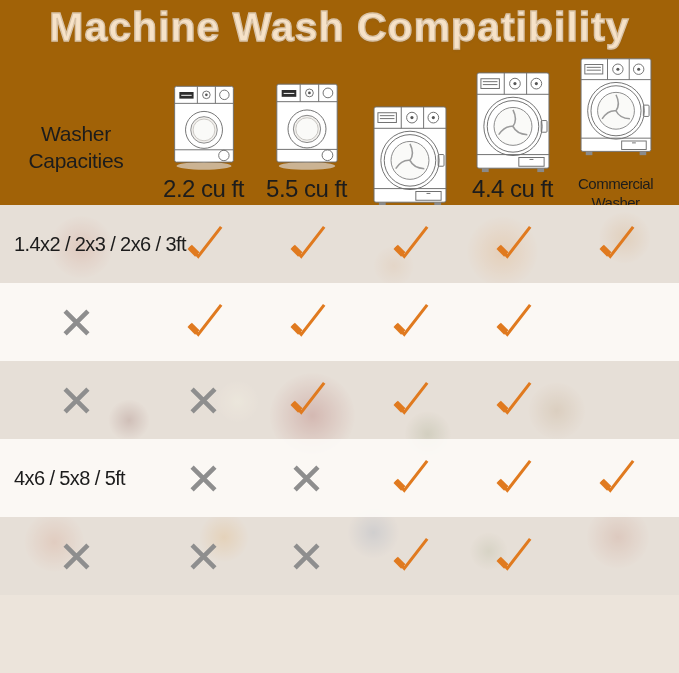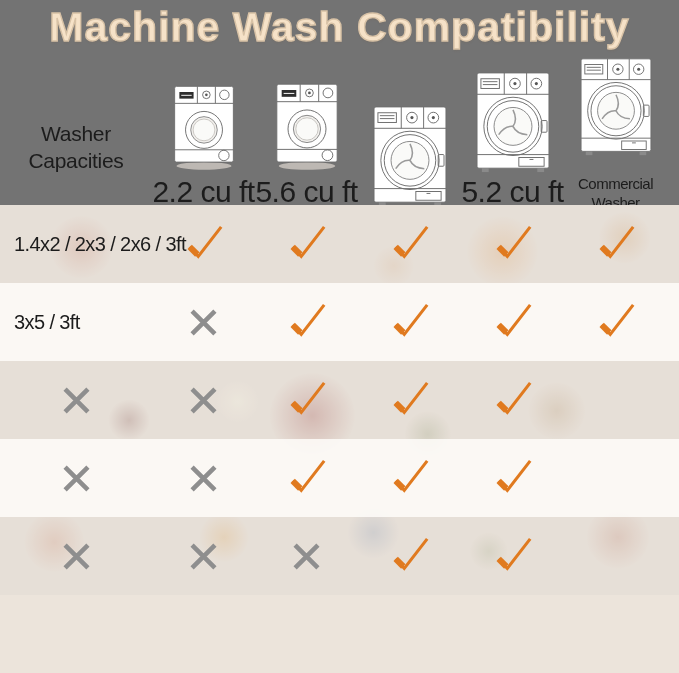--- a/index.html
+++ b/index.html
@@ -5,21 +5,21 @@
   * { margin: 0; padding: 0; box-sizing: border-box; }
   html,body { width: 679px; }
   body {
     font-family: "Liberation Sans", sans-serif;
     background: #fbf8f3;
     color: #1c1c1c;
     width: 679px;
     height: 673px;
     overflow: hidden;
   }
-  .page { width: 679px; height: 631px; position: relative; background: #737373; }
+  .page { width: 679px; height: 631px; position: relative; background: #a16207; }
 
   
   .title {
     text-align: center;
     font-size: 41px;
     font-weight: 800;
     letter-spacing: 1px;
     padding-top: 4px;
     color: var(--title-fill, #f6e2c8);
     -webkit-text-stroke: 1.4px var(--title-outline, #d8c2a6);
@@ -44,21 +44,21 @@
     letter-spacing: -0.3px;
   }
   .washer-col {
     display: flex;
     flex-direction: column;
     align-items: center;
     justify-content: flex-end;
   }
   .washer-icon { display: block; }
   .washer-label {
-    font-size: 30px;
+    font-size: 24px;
     letter-spacing: -0.5px;
     height: 34px;
     display: flex; align-items: flex-start; justify-content: center;
     text-align: center;
     white-space: nowrap;
   }
   .washer-col.small-label .washer-label {
     font-size: 15px;
     white-space: normal;
     width: 96px;
@@ -151,21 +151,21 @@
         <line x1="14" y1="14.5" x2="25" y2="14.5" stroke="#fff" stroke-width="1"></line>
         <circle class="ln" cx="40.5" cy="14" r="4"></circle>
         <circle cx="40.5" cy="14" r="1.4" fill="#555"></circle>
         <circle class="ln" cx="59.5" cy="14" r="5"></circle>
         <circle class="ln" cx="38" cy="51" r="19.5" stroke="#777"></circle>
         <circle cx="38" cy="51" r="14" fill="#f1efec" stroke="#888" stroke-width="1"></circle>
         <circle cx="38" cy="51" r="11.5" fill="#fafaf8" stroke="#c9c6c2" stroke-width="1"></circle>
         <line class="ln" x1="7" y1="72" x2="69" y2="72" stroke="#bbb"></line>
         <circle class="ln" cx="59" cy="78" r="5.5" stroke="#999"></circle>
       </svg>
-      <div class="washer-label">5.6  cu ft</div>
+      <div class="washer-label">5.5  cu ft</div>
     </div>
 
     <div class="washer-col">
       <svg class="washer-svg washer-icon" width="82" height="105" viewBox="0 0 84 108">
         <rect class="fillw ln" x="5" y="3" width="74" height="98" rx="2"></rect>
         <rect x="10" y="101" width="7" height="4" fill="#8a8a8a"></rect>
         <rect x="67" y="101" width="7" height="4" fill="#8a8a8a"></rect>
         <line class="ln" x1="5" y1="25" x2="79" y2="25" stroke="#888"></line>
         <line class="ln" x1="33" y1="3" x2="33" y2="25" stroke="#aaa"></line>
         <line class="ln" x1="56" y1="3" x2="56" y2="25" stroke="#aaa"></line>
@@ -212,21 +212,21 @@
         <g stroke="#9a9a9a" fill="none" stroke-width="1.6">
           <path d="M42 41 Q47 51 42 58"></path>
           <path d="M42 41 Q47 51 42 58" transform="rotate(120 42 58)"></path>
           <path d="M42 41 Q47 51 42 58" transform="rotate(240 42 58)"></path>
         </g>
         <rect class="ln" x="71" y="52" width="6" height="12" rx="1"></rect>
         <line class="ln" x1="5" y1="87" x2="79" y2="87" stroke="#999"></line>
         <rect class="ln" x="48" y="90" width="26" height="9"></rect>
         <line class="ln" x1="59" y1="92" x2="63" y2="92" stroke="#777"></line>
       </svg>
-      <div class="washer-label">5.2 cu ft</div>
+      <div class="washer-label">4.4 cu ft</div>
     </div>
 
     <div class="washer-col small-label">
       <svg class="washer-svg washer-icon" width="80" height="102" viewBox="0 0 84 108">
         <rect class="fillw ln" x="5" y="3" width="74" height="98" rx="2"></rect>
         <rect x="10" y="101" width="7" height="4" fill="#8a8a8a"></rect>
         <rect x="67" y="101" width="7" height="4" fill="#8a8a8a"></rect>
         <line class="ln" x1="5" y1="25" x2="79" y2="25" stroke="#888"></line>
         <line class="ln" x1="33" y1="3" x2="33" y2="25" stroke="#aaa"></line>
         <line class="ln" x1="56" y1="3" x2="56" y2="25" stroke="#aaa"></line>
@@ -284,21 +284,20 @@
         </div>
       <div class="mark-cell">
           <svg width="42" height="42" viewBox="0 0 44 42">
   <path d="M7 24 L16 34 L40 3" fill="none" stroke="#e07a1f" stroke-width="3.2"></path>
   <path d="M7 24 L15 32" fill="none" stroke="#e07a1f" stroke-width="6.5"></path>
 </svg>
         </div>
     </div>
 
     <div class="grid row light">
-      <div class="row-label">3x5 / 3ft</div>
       <div class="mark-cell">
           <svg width="31" height="31" viewBox="0 0 34 34">
   <path d="M4.5 4.5 L29.5 29.5 M29.5 4.5 L4.5 29.5" stroke="#8e8e8e" stroke-width="5" fill="none"></path>
 </svg>
         </div>
       <div class="mark-cell">
           <svg width="42" height="42" viewBox="0 0 44 42">
   <path d="M7 24 L16 34 L40 3" fill="none" stroke="#e07a1f" stroke-width="3.2"></path>
   <path d="M7 24 L15 32" fill="none" stroke="#e07a1f" stroke-width="6.5"></path>
 </svg>
@@ -348,20 +347,21 @@
         </div>
       <div class="mark-cell">
           <svg width="42" height="42" viewBox="0 0 44 42">
   <path d="M7 24 L16 34 L40 3" fill="none" stroke="#e07a1f" stroke-width="3.2"></path>
   <path d="M7 24 L15 32" fill="none" stroke="#e07a1f" stroke-width="6.5"></path>
 </svg>
         </div>
     </div>
 
     <div class="grid row light">
+      <div class="row-label">4x6 / 5x8 / 5ft</div>
       <div class="mark-cell">
           <svg width="31" height="31" viewBox="0 0 34 34">
   <path d="M4.5 4.5 L29.5 29.5 M29.5 4.5 L4.5 29.5" stroke="#8e8e8e" stroke-width="5" fill="none"></path>
 </svg>
         </div>
       <div class="mark-cell">
           <svg width="31" height="31" viewBox="0 0 34 34">
   <path d="M4.5 4.5 L29.5 29.5 M29.5 4.5 L4.5 29.5" stroke="#8e8e8e" stroke-width="5" fill="none"></path>
 </svg>
         </div>

